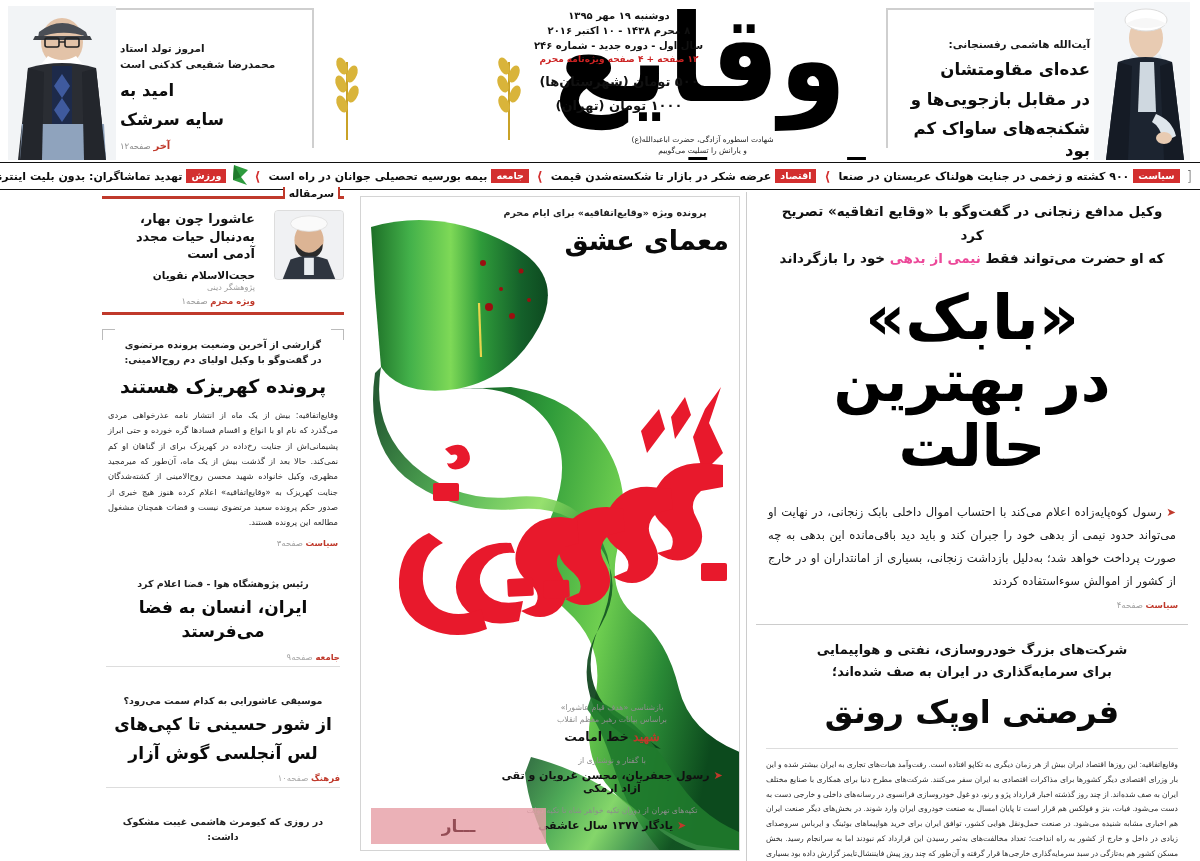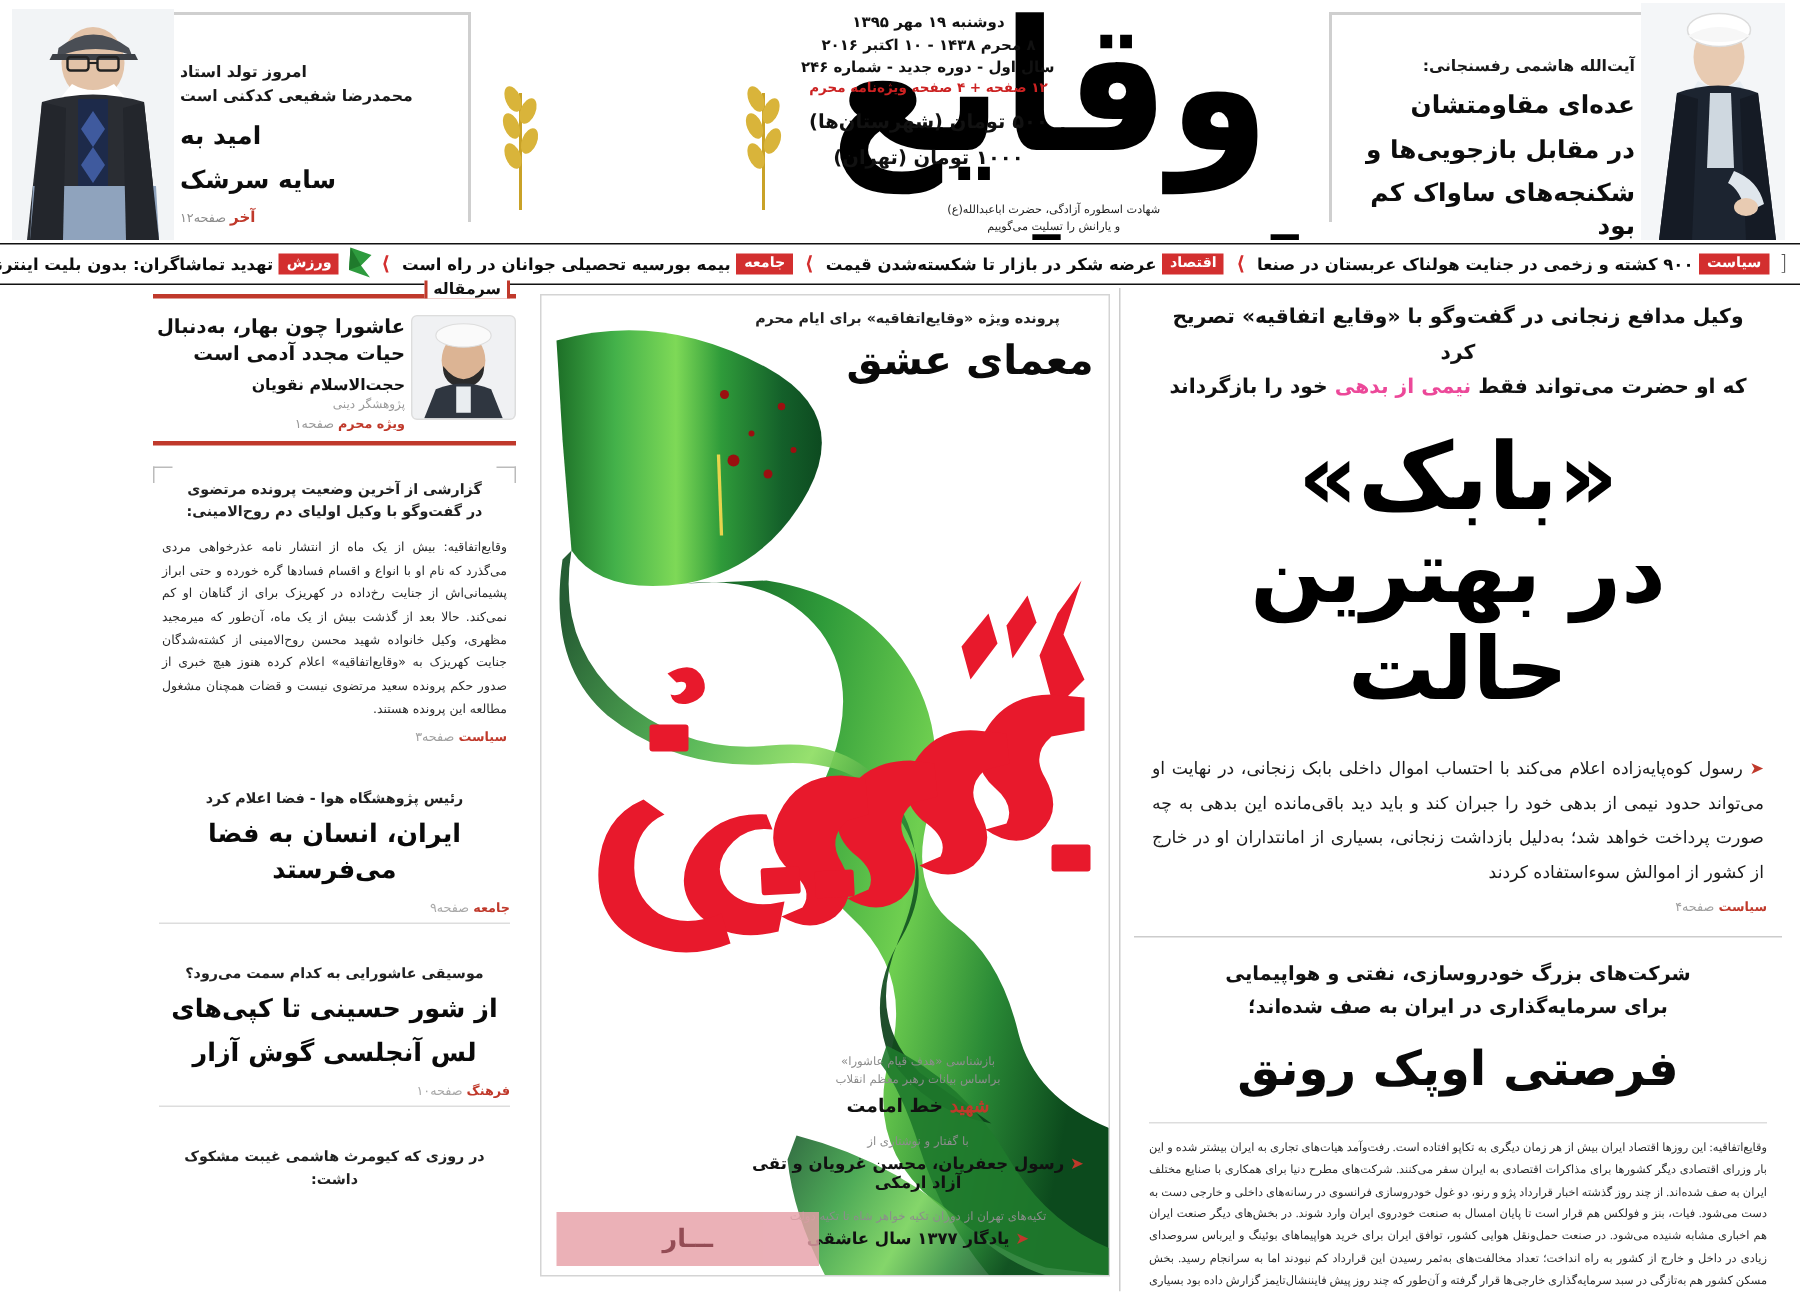--- a/index.html
+++ b/index.html
@@ -100,21 +100,21 @@
   .col-mid   { width: 392px; padding: 4px 6px 0 6px; }
   .col-right { width: 454px; padding: 4px 12px 0 10px; }
 
   
   .edit-box { border-top: 3px solid #c0392b; border-bottom: 3px solid #c0392b; padding: 5px 0 6px; position: relative; }
   .edit-label {
     position: absolute; right: 4px; top: -12px; background: #fff; padding: 0 4px;
     font-size: 10.5px; font-weight: 800; color: #111; letter-spacing: 2.5px;
     border-left: 2px solid #c0392b; border-right: 2px solid #c0392b;
   }
-  .edit-inner { display: flex; gap: 4px; align-items: flex-start; padding-top: 6px; }
+  .edit-inner { display: flex; gap: 19px; align-items: flex-start; padding-top: 6px; }
   .edit-photo {
     width: 70px; height: 70px; flex: 0 0 auto; border-radius: 4px; overflow:hidden;
     background: linear-gradient(170deg,#eceff1,#d6dbdf); border: 1px solid #ddd;
   }
   .edit-txt { flex: 1; text-align: right; }
   .edit-title { font-size: 13px; font-weight: 800; color: #111; line-height: 1.35; }
   .edit-author { font-size: 10.5px; font-weight: 700; color: #111; margin-top: 6px; }
   .edit-role { font-size: 8px; color: #9a9a9a; margin-top: 2px; }
   .edit-page { font-size: 8.5px; color: #999; margin-top: 4px; }
   .edit-page b { color: #c0392b; }
@@ -508,20 +508,21 @@
               <b>ویژه محرم</b>
               <span>صفحه۱</span>
             </div>
           </div>
         </div>
       </div>
 
       <div class="story">
         <div class="st-kicker">گزارشی از آخرین وضعیت پرونده مرتضوی</div>
         <div class="st-kicker">در گفت‌وگو با وکیل اولیای دم روح‌الامینی:</div>
+        <div class="st-head">پرونده کهریزک هستند</div>
         <div class="st-body">وقایع‌اتفاقیه: بیش از یک ماه از انتشار نامه عذرخواهی مردی می‌گذرد که نام او با انواع و اقسام فسادها گره خورده و حتی ابراز پشیمانی‌اش از جنایت رخ‌داده در کهریزک برای از گناهان او کم نمی‌کند. حالا بعد از گذشت بیش از یک ماه، آن‌طور که میرمجید مظهری، وکیل خانواده شهید محسن روح‌الامینی از کشته‌شدگان جنایت کهریزک به «وقایع‌اتفاقیه» اعلام کرده هنوز هیچ خبری از صدور حکم پرونده سعید مرتضوی نیست و قضات همچنان مشغول مطالعه این پرونده هستند.</div>
         <div class="st-foot">
           <b>سیاست</b>
           <span>صفحه۳</span>
         </div>
       </div>
 
       <div class="mini">
         <div class="mini-kicker">رئیس پژوهشگاه هوا - فضا اعلام کرد</div>
         <div class="mini-head">ایران، انسان به فضا می‌فرستد</div>

